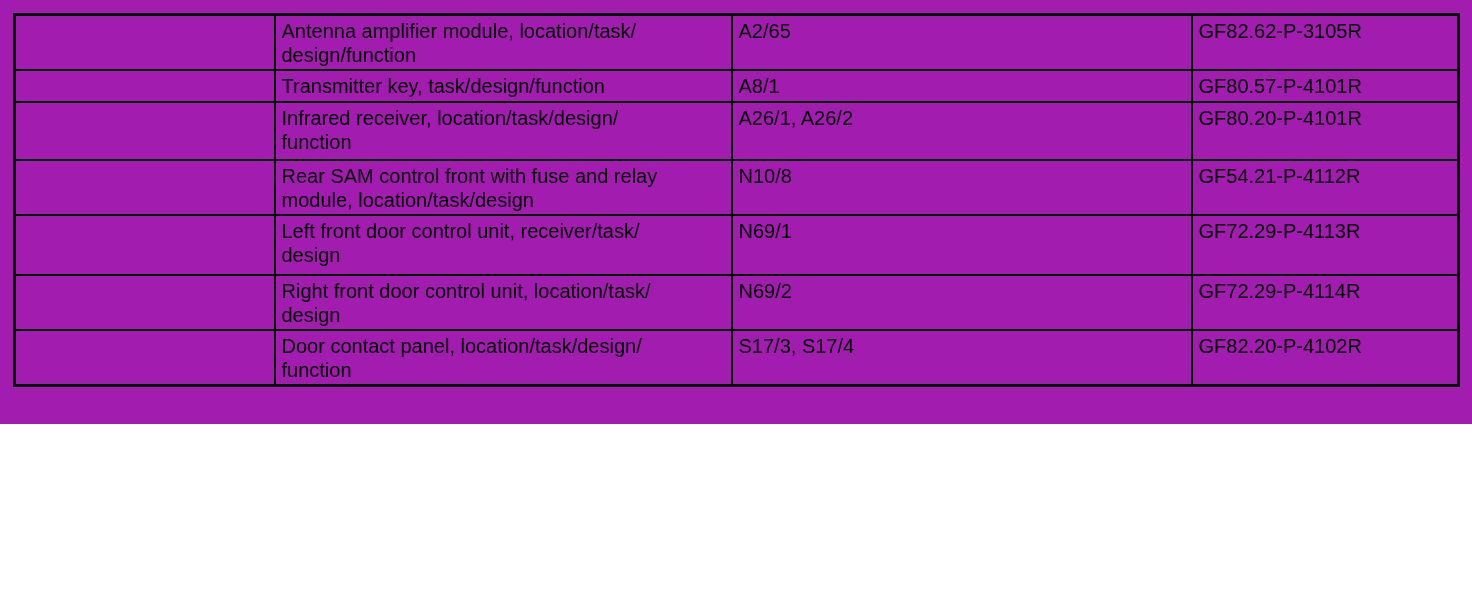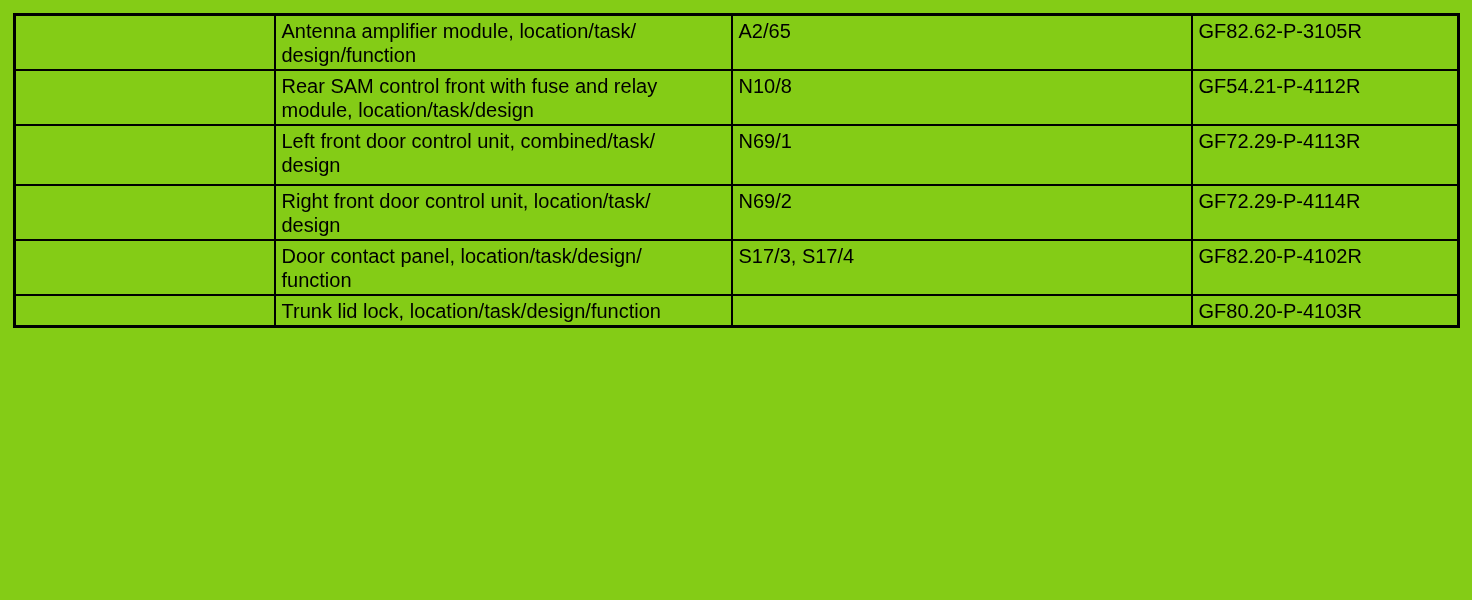--- a/index.html
+++ b/index.html
@@ -7,22 +7,22 @@
     padding: 0;
     background: #ffffff;
   }
   body {
     font-family: "Liberation Sans", "DejaVu Sans", sans-serif;
     color: #000000;
   }
   .page {
     position: relative;
     width: 1472px;
-    height: 600px;
-    background: #84cc16;
+    height: 424px;
+    background: #a21caf;
     overflow: hidden;
   }
   table.doc-table {
     position: absolute;
     left: 13px;
     top: 13px;
     width: 1444px;
     border-collapse: collapse;
     table-layout: fixed;
     border: 3px solid #000000;
@@ -53,49 +53,56 @@
         <col class="c4">
     </colgroup>
     <tbody>
       <tr style="height:55px">
         <td></td>
         <td>Antenna amplifier module, location/task/
 design/function</td>
         <td>A2/65</td>
         <td>GF82.62-P-3105R</td>
       </tr>
+      <tr style="height:32px">
+        <td></td>
+        <td>Transmitter key, task/design/function</td>
+        <td>A8/1</td>
+        <td>GF80.57-P-4101R</td>
+      </tr>
+      <tr style="height:58px">
+        <td></td>
+        <td>Infrared receiver, location/task/design/
+function</td>
+        <td>A26/1, A26/2</td>
+        <td>GF80.20-P-4101R</td>
+      </tr>
       <tr style="height:55px">
         <td></td>
         <td>Rear SAM control front with fuse and relay
 module, location/task/design</td>
         <td>N10/8</td>
         <td>GF54.21-P-4112R</td>
       </tr>
       <tr style="height:60px">
         <td></td>
-        <td>Left front door control unit, combined/task/
+        <td>Left front door control unit, receiver/task/
 design</td>
         <td>N69/1</td>
         <td>GF72.29-P-4113R</td>
       </tr>
       <tr style="height:53px">
         <td></td>
         <td>Right front door control unit, location/task/
 design</td>
         <td>N69/2</td>
         <td>GF72.29-P-4114R</td>
       </tr>
       <tr style="height:55px">
         <td></td>
         <td>Door contact panel, location/task/design/
 function</td>
         <td>S17/3, S17/4</td>
         <td>GF82.20-P-4102R</td>
       </tr>
-      <tr style="height:31px">
-        <td></td>
-        <td>Trunk lid lock, location/task/design/function</td>
-        <td></td>
-        <td>GF80.20-P-4103R</td>
-      </tr>
     </tbody>
   </table>
 </div>
 
 </body></html>

